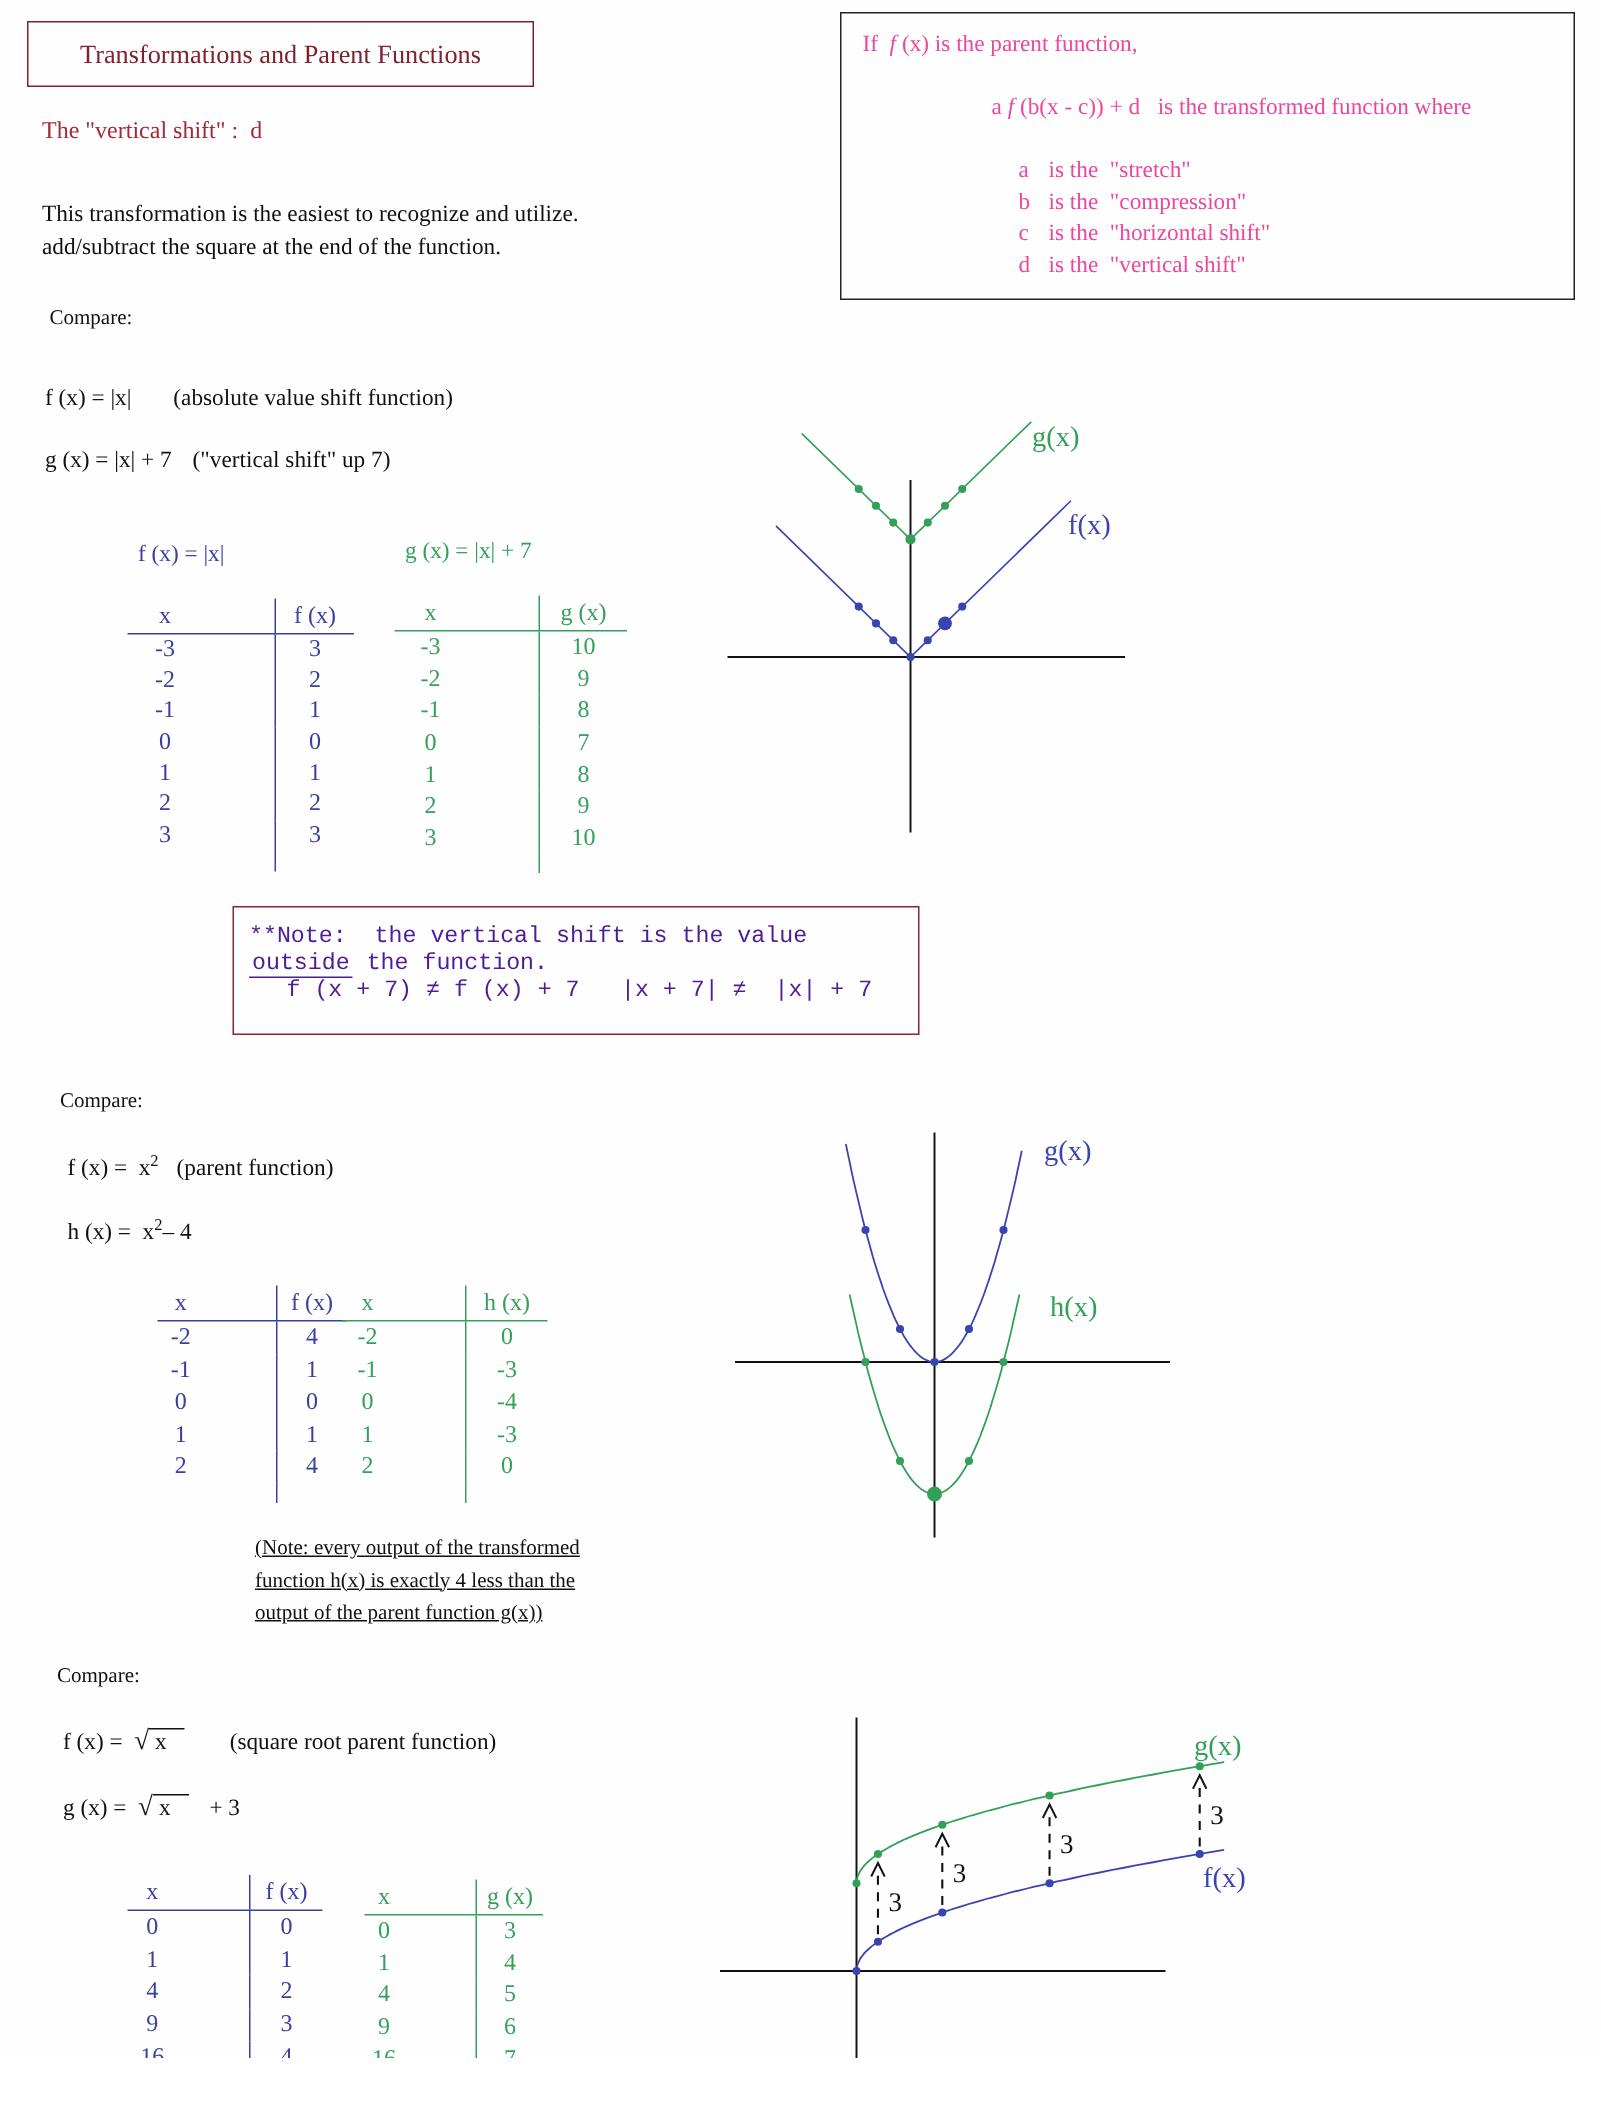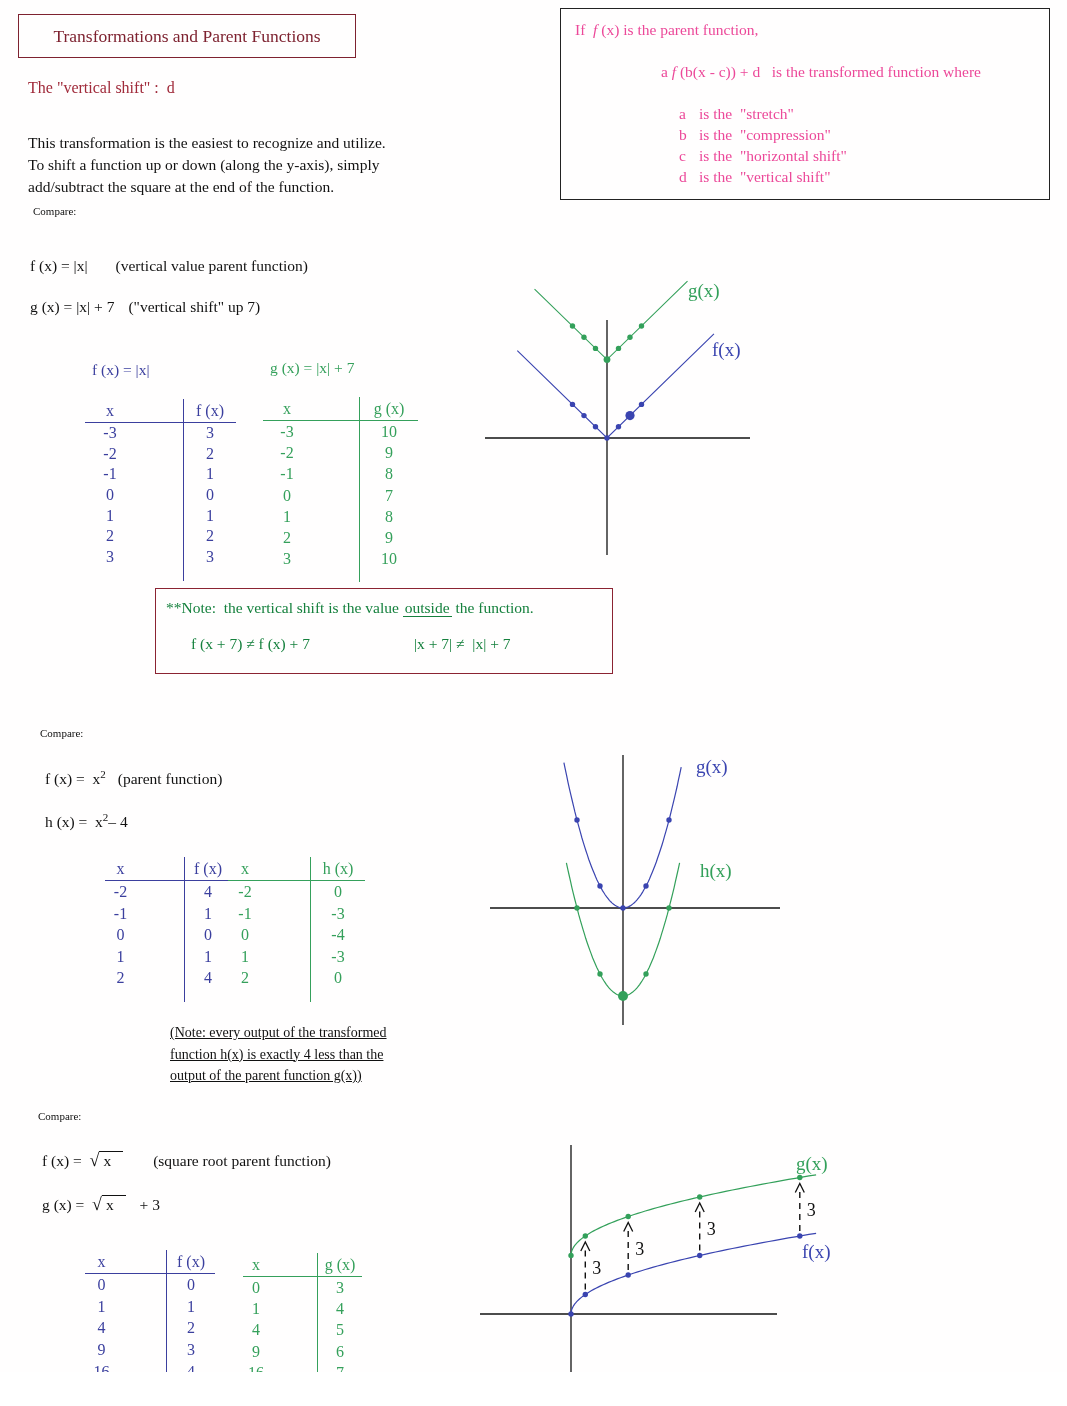--- a/index.html
+++ b/index.html
@@ -14,38 +14,38 @@
   .rulebox{position:absolute;left:560px;top:8px;width:488px;height:190px;border:1.5px solid #222;
            font-size:15.5px;color:#ec4899;}
   .rb-line1{position:absolute;left:14px;top:12px;}
   .rb-formula{position:absolute;left:100px;top:54px;}
   .rb-params{position:absolute;left:118px;top:94px;line-height:21px;}
   .rb-param{display:flex;}
   .rb-param .pl{width:20px;}
   i{font-style:italic;font-family:"Liberation Serif",serif;}
   .heading{position:absolute;left:28px;top:79px;font-size:16px;color:#A02A3A;}
   .intro{position:absolute;left:28px;top:112px;font-size:15.5px;line-height:22px;margin-top:20px;}
-  .compare{font-size:11px;}
+  .compare{font-size:14px;}
   .line{font-size:15.5px;}
   .note-in{margin-left:28px;}
   sup{font-size:11px;}
   .cap-blue{color:#3B3F9E;font-size:15.5px;}
   .cap-green{color:#35A05B;font-size:15.5px;}
   
   .vtable{position:absolute;text-align:center;font-size:16px;}
   .vtable.blue{color:#3B3F9E;}
   .vtable.green{color:#35A05B;}
   .vt-head{display:flex;height:23px;line-height:23px;border-bottom:1.4px solid currentColor;}
   .vt-row{display:flex;height:var(--rowh);line-height:var(--rowh);}
   .vt-foot{display:flex;height:13px;}
   .c1{width:var(--c1w);}
   .c2{width:var(--c2w);border-left:1.4px solid currentColor;margin-left:48px;}
   
-  .notebox{position:absolute;left:155px;top:588px;width:456px;height:84px;border:1.5px solid #8B2332;
-           color:#15803d;font-size:15.5px;}
+  .notebox{position:absolute;left:155px;top:604px;width:456px;height:84px;border:1.5px solid #8B2332;
+           color:#4c1d95;font-size:15.5px;font-family:Liberation Mono, monospace;}
   .nb-line{position:absolute;left:10px;top:10px;}
   .u{border-bottom:1.3px solid currentColor;padding:0 2px;}
   .nb-eq1{position:absolute;left:35px;top:46px;}
   .nb-eq2{position:absolute;left:258px;top:46px;}
   
   .rad{display:inline-block;}
   .rsign{font-size:18px;}
   .rx{border-top:1.4px solid #111;padding:0 12px 0 4px;}
   .graph{position:absolute;}
   .mid-note{position:absolute;left:170px;top:1022px;font-size:14px;line-height:21.5px;text-decoration:underline;}
@@ -79,26 +79,25 @@
           <span class="pl t">d</span>
           <span class="t">is the  "vertical shift"</span>
         </div>
     </div>
   </div>
 
   <div class="heading t">The "vertical shift" :  d</div>
 
   <div class="intro">
     <div class="t">This transformation is the easiest to recognize and utilize.</div>
-    <div class="t">To shift a function up or down (along the y-axis), simply</div>
     <div class="t">add/subtract the square at the end of the function.</div>
   </div>
 
   <div class="abs compare t" style="left:33px;top:205px">Compare:</div>
-  <div class="abs line" style="left:30px;top:257px"><span class="t">f (x) = |x|</span><span class="t note-in">(vertical value parent function)</span></div>
+  <div class="abs line" style="left:30px;top:257px"><span class="t">f (x) = |x|</span><span class="t note-in">(absolute value shift function)</span></div>
   <div class="abs line" style="left:30px;top:298px"><span class="t">g (x) = |x| + 7</span><span class="t" style="margin-left:14px">("vertical shift" up 7)</span></div>
   <div class="abs cap-blue t" style="left:92px;top:361px">f (x) = |x|</div>
   <div class="abs cap-green t" style="left:270px;top:359px">g (x) = |x| + 7</div>
   <div class="vtable blue" style="left:85px;top:399px;--c1w:50px;--c2w:52px;--rowh:20.7px">
       <div class="vt-head">
         <span class="c1">x</span>
         <span class="c2">f (x)</span>
       </div>
       <div class="vt-row">
         <span class="c1">-3</span>

